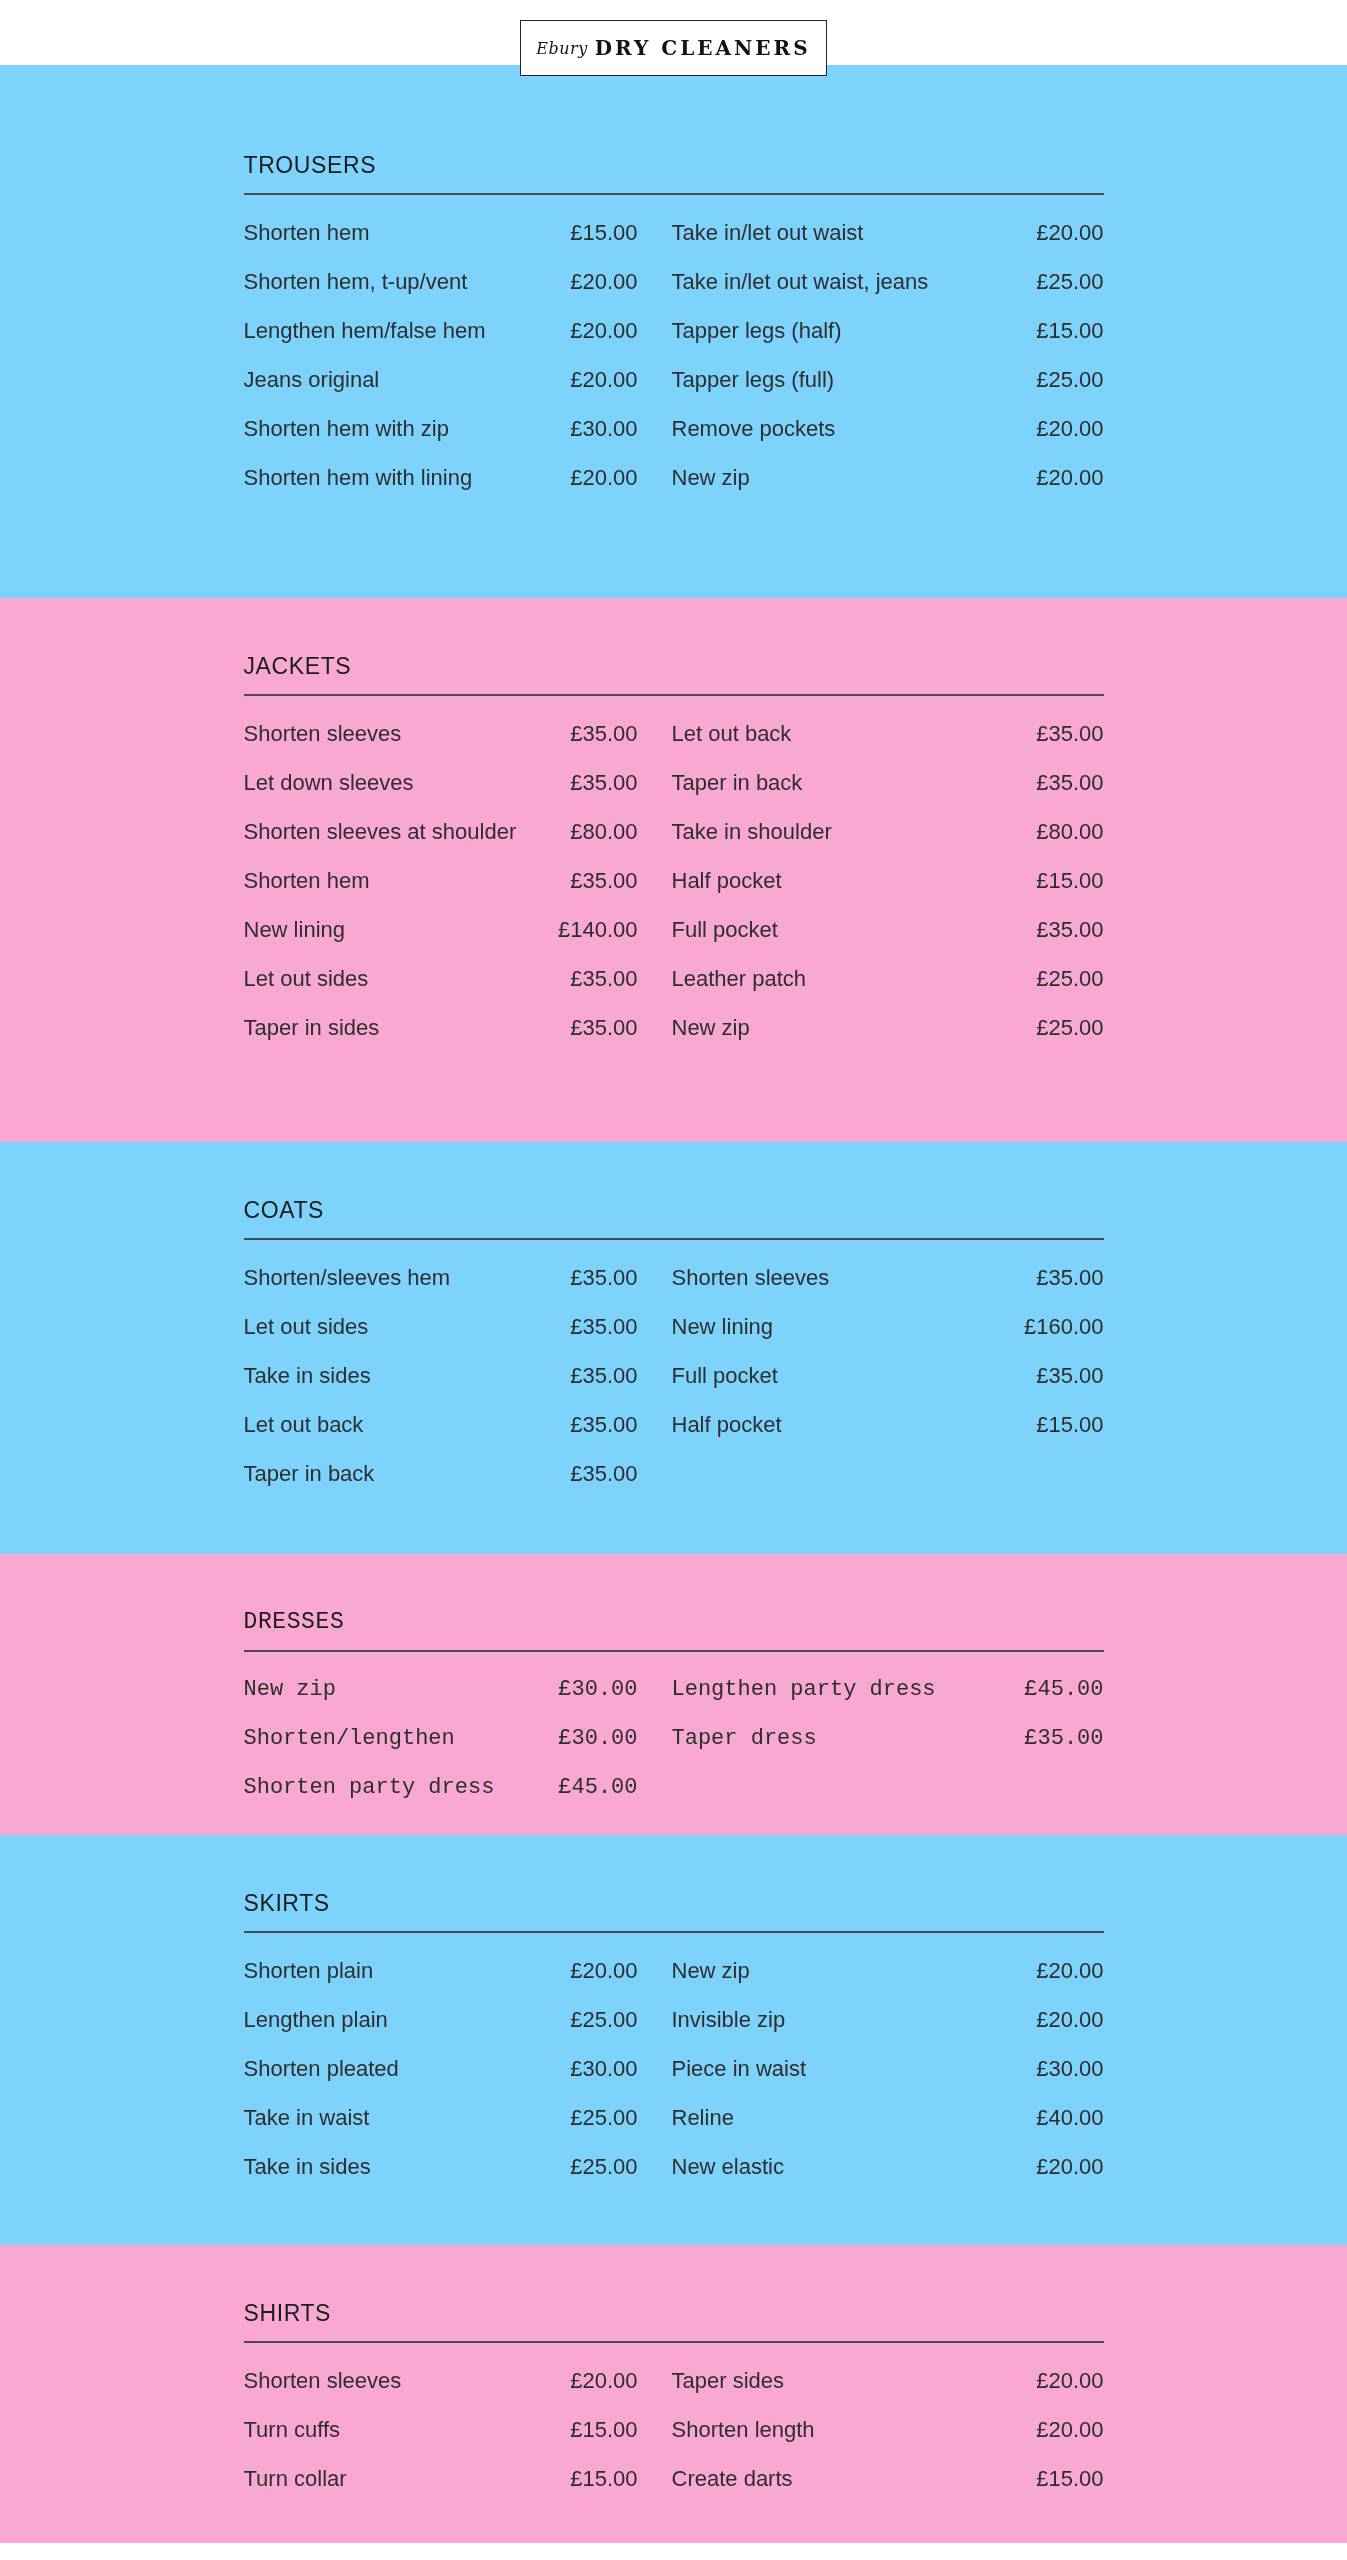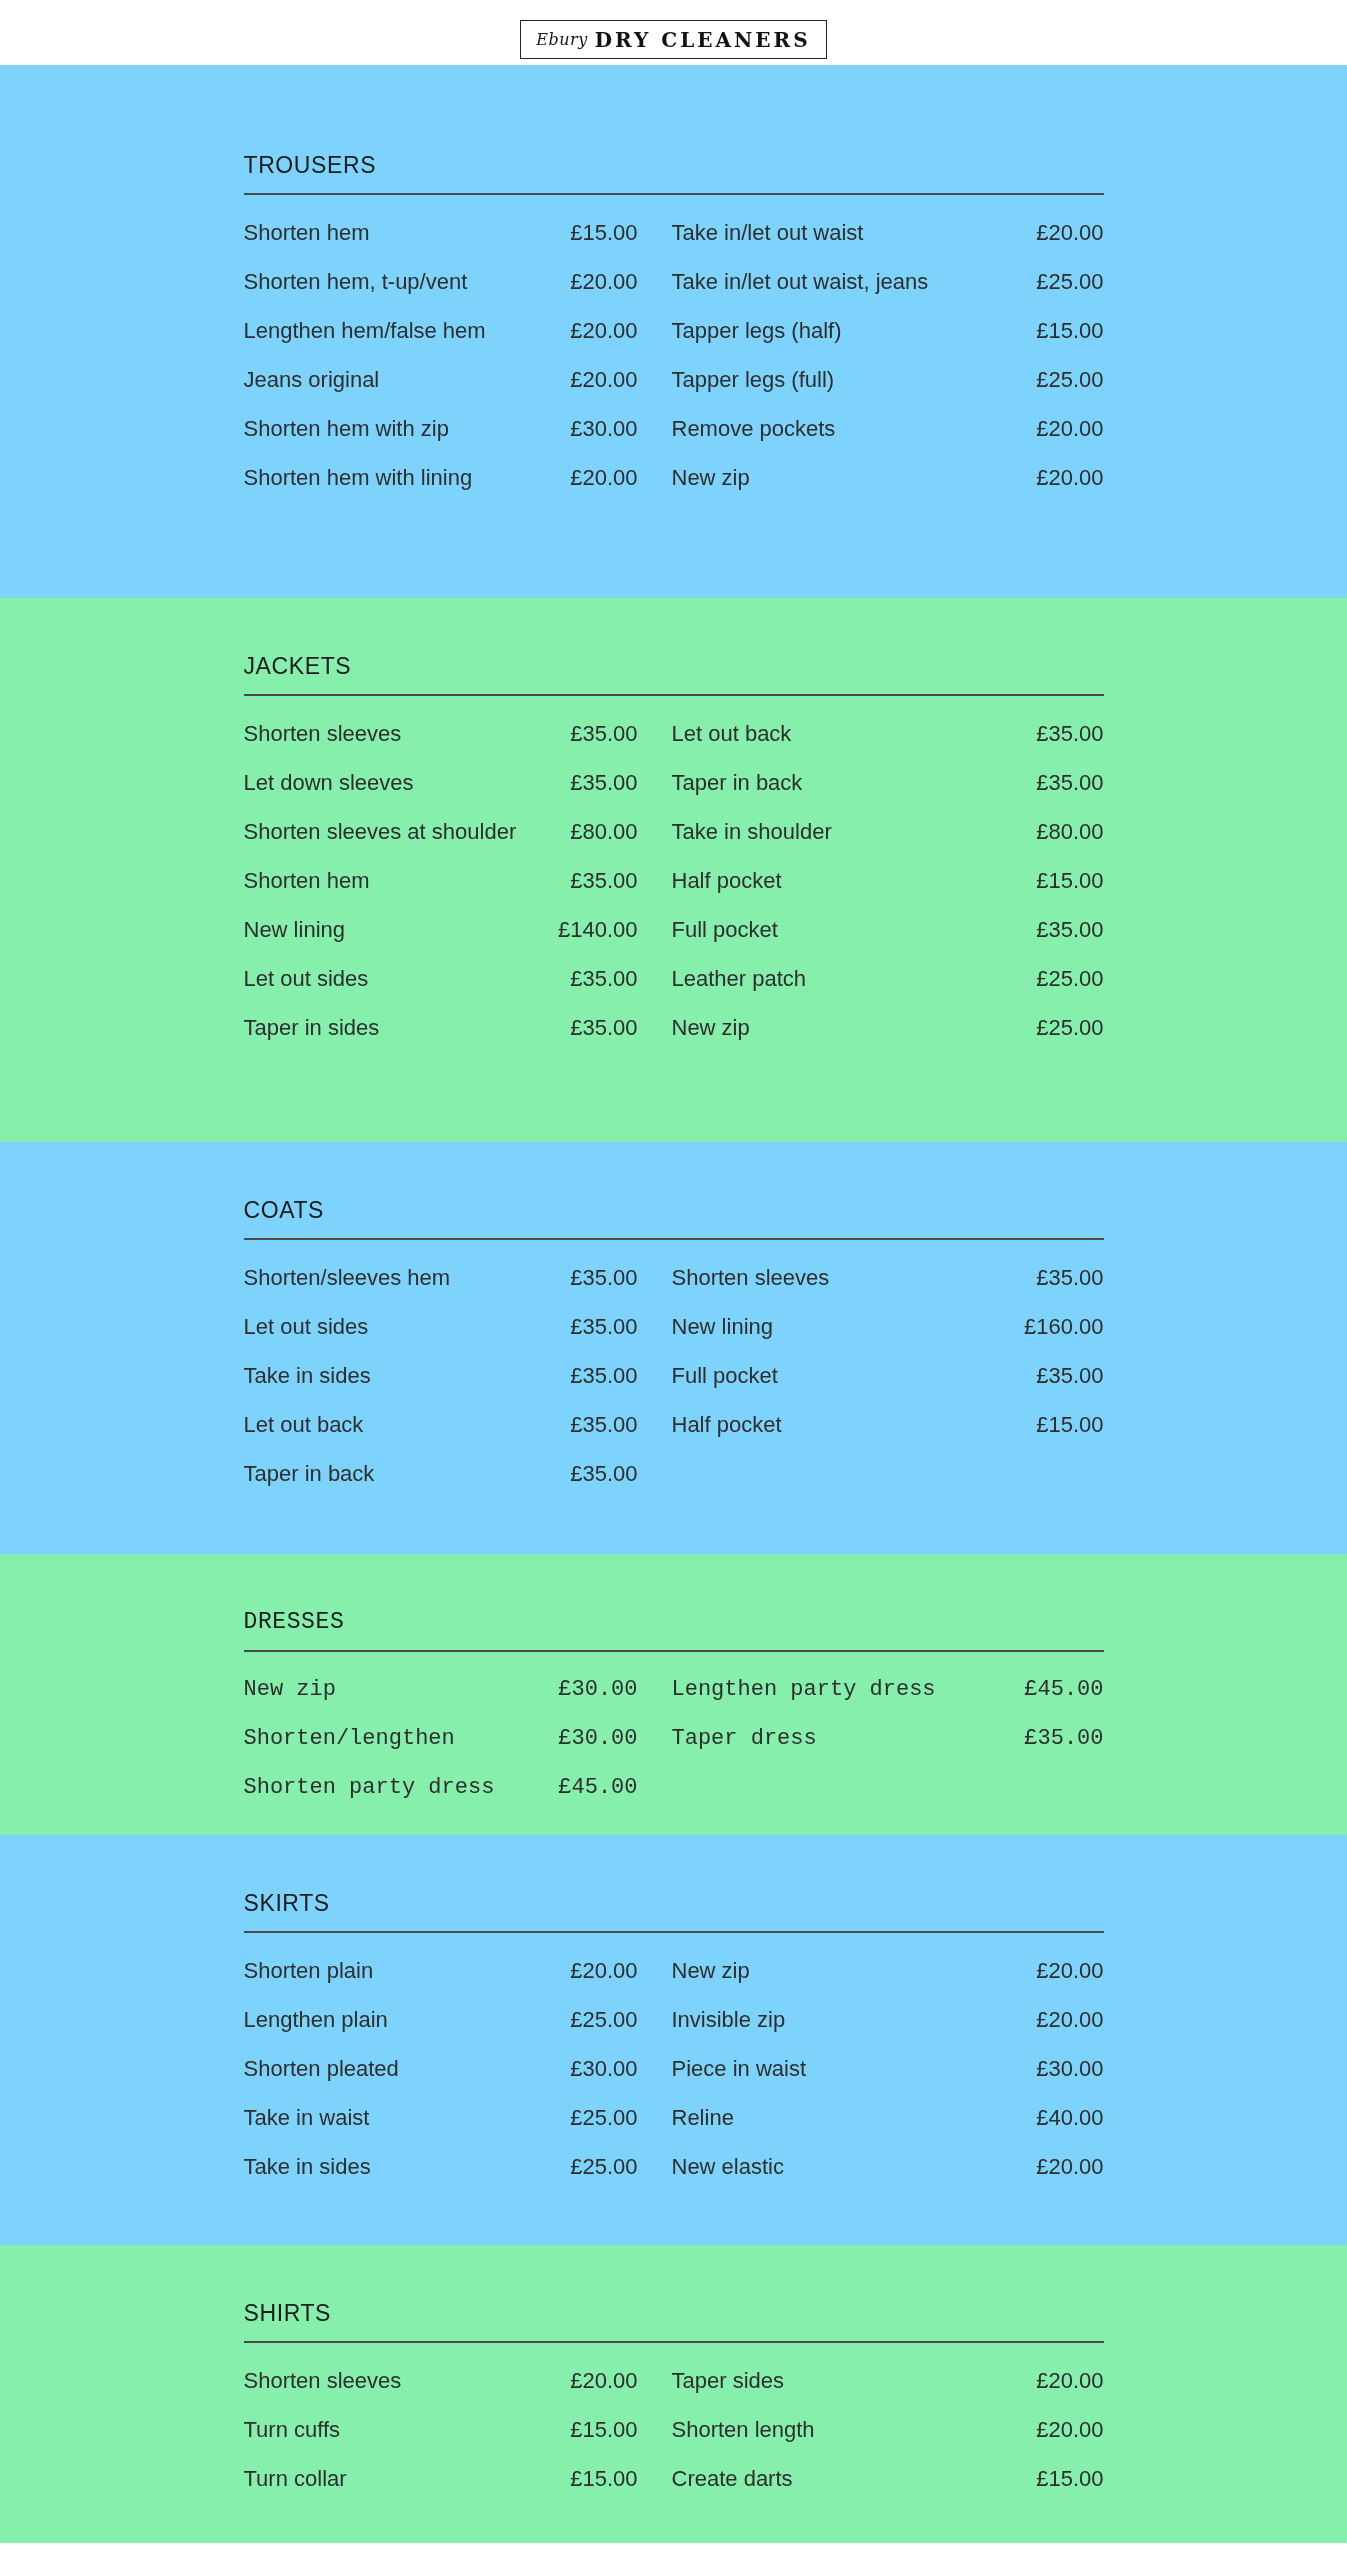--- a/index.html
+++ b/index.html
@@ -12,21 +12,21 @@
   }
   .header {
     padding-top: 20px;
     height: 45px;
     display: flex;
     justify-content: center;
     align-items: flex-start;
   }
   .logo-box {
     box-sizing: border-box;
-    height: 39px;
+    height: 56px;
     border: 1.5px solid #242424;
     display: flex;
     align-items: center;
     padding: 0 15px;
     background: #ffffff;
   }
   .logo-script {
     font-family: "DejaVu Serif", serif;
     font-style: italic;
     font-size: 16px;
@@ -36,21 +36,21 @@
   }
   .logo-name {
     font-family: "DejaVu Serif", serif;
     font-weight: bold;
     font-size: 20px;
     letter-spacing: 3px;
     color: #131313;
     white-space: nowrap;
   }
   .band { background: #7dd3fc; }
-  .band.shaded { background: #86efac; }
+  .band.shaded { background: #f9a8d4; }
   .container {
     width: 860px;
     margin: 0 auto;
   }
   .section-title {
     margin: 0;
     font-size: 23px;
     font-weight: 500;
     letter-spacing: 0.6px;
     color: #1c1c1c;

